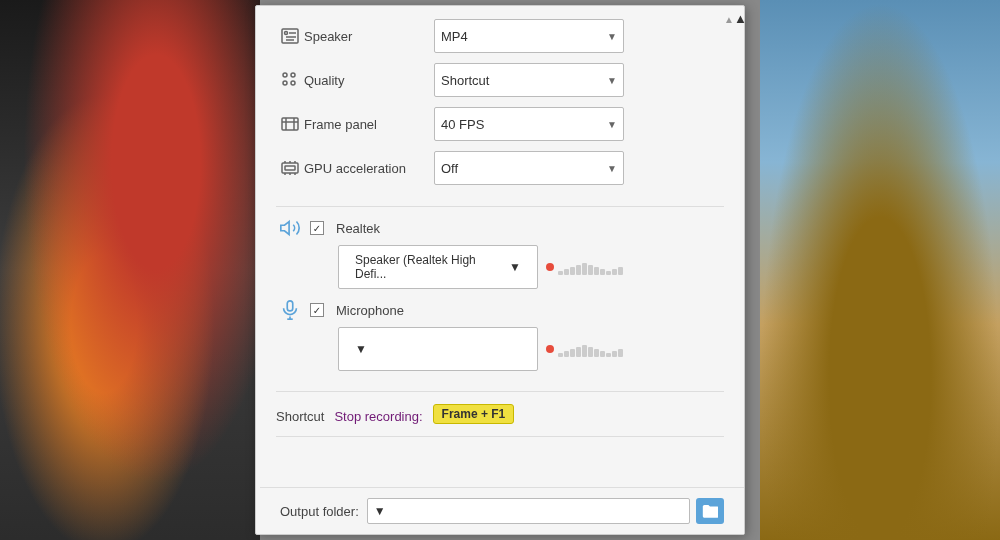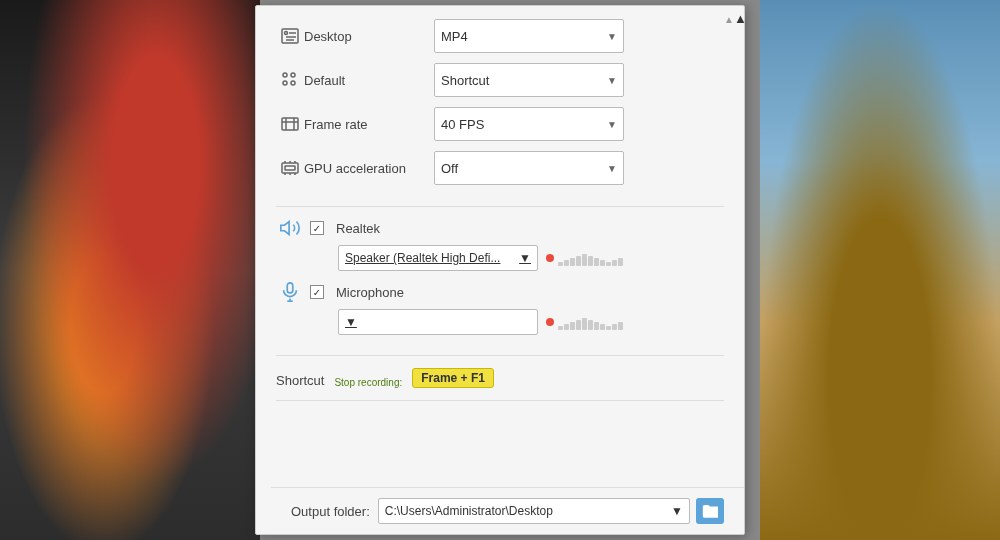--- a/index.html
+++ b/index.html
@@ -184,31 +184,30 @@
 
     .audio-device-row {
       display: flex;
       align-items: center;
       margin-left: 62px;
       margin-bottom: 10px;
     }
 
     .device-dropdown {
       width: 200px;
-      height: 26px;
+      height: 44px;
       border: 1px solid #bbb;
       background: #fff;
       border-radius: 2px;
-      padding: 2px 6px;
+      padding: 2px 16px;
       display: flex;
       align-items: center;
       justify-content: space-between;
       cursor: pointer;
       font-size: 12px;
-      text-decoration: underline;
     }
 
     .volume-indicator {
       display: flex;
       align-items: center;
       margin-left: 8px;
     }
 
     .vol-dot {
       width: 8px;
@@ -238,39 +237,39 @@
       align-items: flex-end;
       gap: 10px;
     }
 
     .shortcut-label {
       color: #444;
       font-size: 13px;
     }
 
     .shortcut-stop-label {
-      color: #4d7c0f;
-      font-size: 10px;
+      color: #701a75;
+      font-size: 13px;
     }
 
     .shortcut-key {
       background: #f0e040;
       border: 1px solid #c8b800;
       border-radius: 3px;
       padding: 2px 8px;
       font-size: 12px;
       font-weight: bold;
       color: #333;
     }
 
     
     .output-section {
       position: absolute;
       bottom: 0;
-      left: 15px;
+      left: 4px;
       right: 0;
       border-top: 1px solid #ddd;
       padding: 10px 20px;
       background: #f5f5f5;
       display: flex;
       align-items: center;
     }
 
     .output-label {
       color: #444;
@@ -333,57 +332,57 @@
     <div class="field-row">
       <div class="field-icon">
         <svg class="icon-svg" viewBox="0 0 20 20" fill="none" stroke="#666" stroke-width="1.5">
           <rect x="2" y="3" width="16" height="14" rx="1"></rect>
           <circle cx="6" cy="7" r="1.5"></circle>
           <line x1="9" y1="7" x2="16" y2="7"></line>
           <line x1="6" y1="11" x2="16" y2="11"></line>
           <line x1="6" y1="14" x2="14" y2="14"></line>
         </svg>
       </div>
-      <div class="field-label">Desktop</div>
+      <div class="field-label">Speaker</div>
       <div class="field-control">
         <div class="dropdown">
           <span class="dropdown-text">MP4</span>
           <span class="dropdown-arrow">▼</span>
         </div>
       </div>
     </div>
 
     <div class="field-row">
       <div class="field-icon">
         <svg class="icon-svg" viewBox="0 0 20 20" fill="none" stroke="#666" stroke-width="1.5">
           <circle cx="5" cy="5" r="2"></circle>
           <circle cx="13" cy="5" r="2"></circle>
           <circle cx="5" cy="13" r="2"></circle>
           <circle cx="13" cy="13" r="2"></circle>
         </svg>
       </div>
-      <div class="field-label">Default</div>
+      <div class="field-label">Quality</div>
       <div class="field-control">
         <div class="dropdown">
           <span class="dropdown-text">Shortcut</span>
           <span class="dropdown-arrow">▼</span>
         </div>
       </div>
     </div>
 
     <div class="field-row">
       <div class="field-icon">
         <svg class="icon-svg" viewBox="0 0 20 20" fill="none" stroke="#666" stroke-width="1.5">
           <rect x="2" y="4" width="16" height="12" rx="1"></rect>
           <line x1="2" y1="8" x2="18" y2="8"></line>
           <line x1="6" y1="4" x2="6" y2="16"></line>
           <line x1="14" y1="4" x2="14" y2="16"></line>
         </svg>
       </div>
-      <div class="field-label">Frame rate</div>
+      <div class="field-label">Frame panel</div>
       <div class="field-control">
         <div class="dropdown">
           <span class="dropdown-text">40 FPS</span>
           <span class="dropdown-arrow">▼</span>
         </div>
       </div>
     </div>
 
     <div class="field-row">
       <div class="field-icon">
@@ -495,21 +494,20 @@
     <span class="shortcut-label">Shortcut</span>
     <span class="shortcut-stop-label">Stop recording:</span>
     <span class="shortcut-key">Frame + F1</span>
   </div>
 
   <hr class="section-divider">
 
   <div class="output-section">
     <span class="output-label">Output folder:</span>
     <div class="output-path-dropdown">
-      <span>C:\Users\Administrator\Desktop</span>
       <span>▼</span>
     </div>
     <div class="folder-icon-btn">
       <svg width="16" height="14" viewBox="0 0 20 17" fill="white">
         <path d="M1 3C1 2 2 1 3 1h5l2 2h9c1 0 2 1 2 2v10c0 1-1 2-2 2H3c-1 0-2-1-2-2V3z"></path>
       </svg>
     </div>
   </div>
 
 </div>

